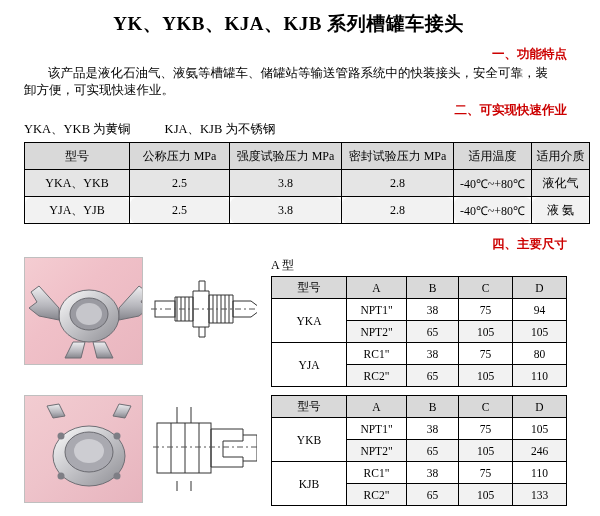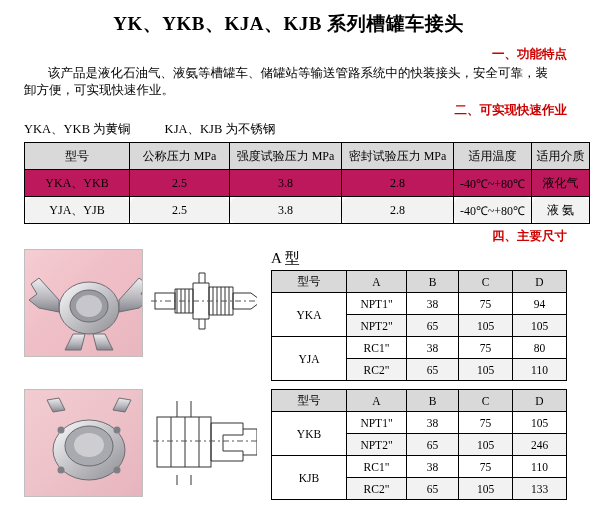--- a/index.html
+++ b/index.html
@@ -73,29 +73,29 @@
     height: 26px;
     font-family: "Liberation Serif", serif;
     font-weight: normal;
     padding: 0 2px;
   }
   table.spec thead td {
     background: #d9d9d9;
     font-size: 12px;
   }
   table.spec tbody td {
-    background: #be185d;
+    background: #e5e5e5;
   }
   table.spec tbody tr.alt td {
     background: #f2f2f2;
     border-radius: 8px;
   }
 
   .sec-dims {
-    margin-top: 4px;
+    margin-top: 12px;
   }
 
   .dims-area {
     position: relative;
     margin-top: 4px;
   }
   .row-block {
     display: flex;
     align-items: flex-start;
     margin-left: 14px;
@@ -118,21 +118,21 @@
     box-sizing: border-box;
     position: relative;
     background: #ffffff;
     margin-left: 4px;
     overflow: hidden;
   }
   .tbl-wrap {
     margin-left: 14px;
   }
   .tbl-label {
-    font-size: 15px;
+    font-size: 12px;
     font-family: "Liberation Serif", serif;
     margin-bottom: 2px;
   }
   table.dim {
     border-collapse: collapse;
     table-layout: fixed;
     width: 295px;
   }
   table.dim td {
     border: 1px solid #000;

